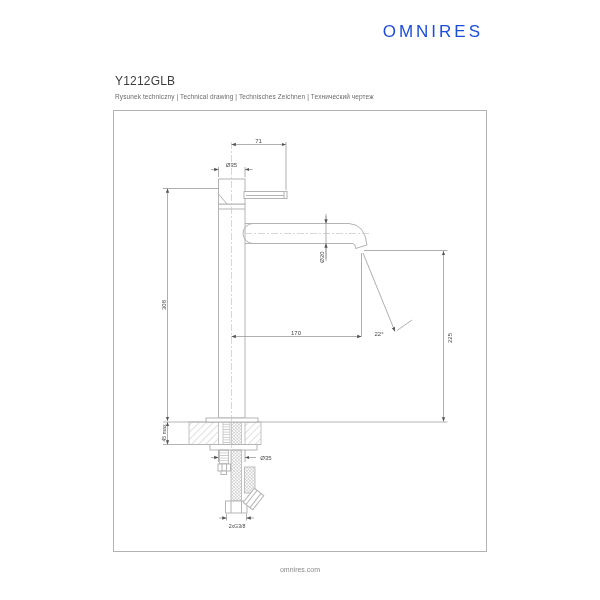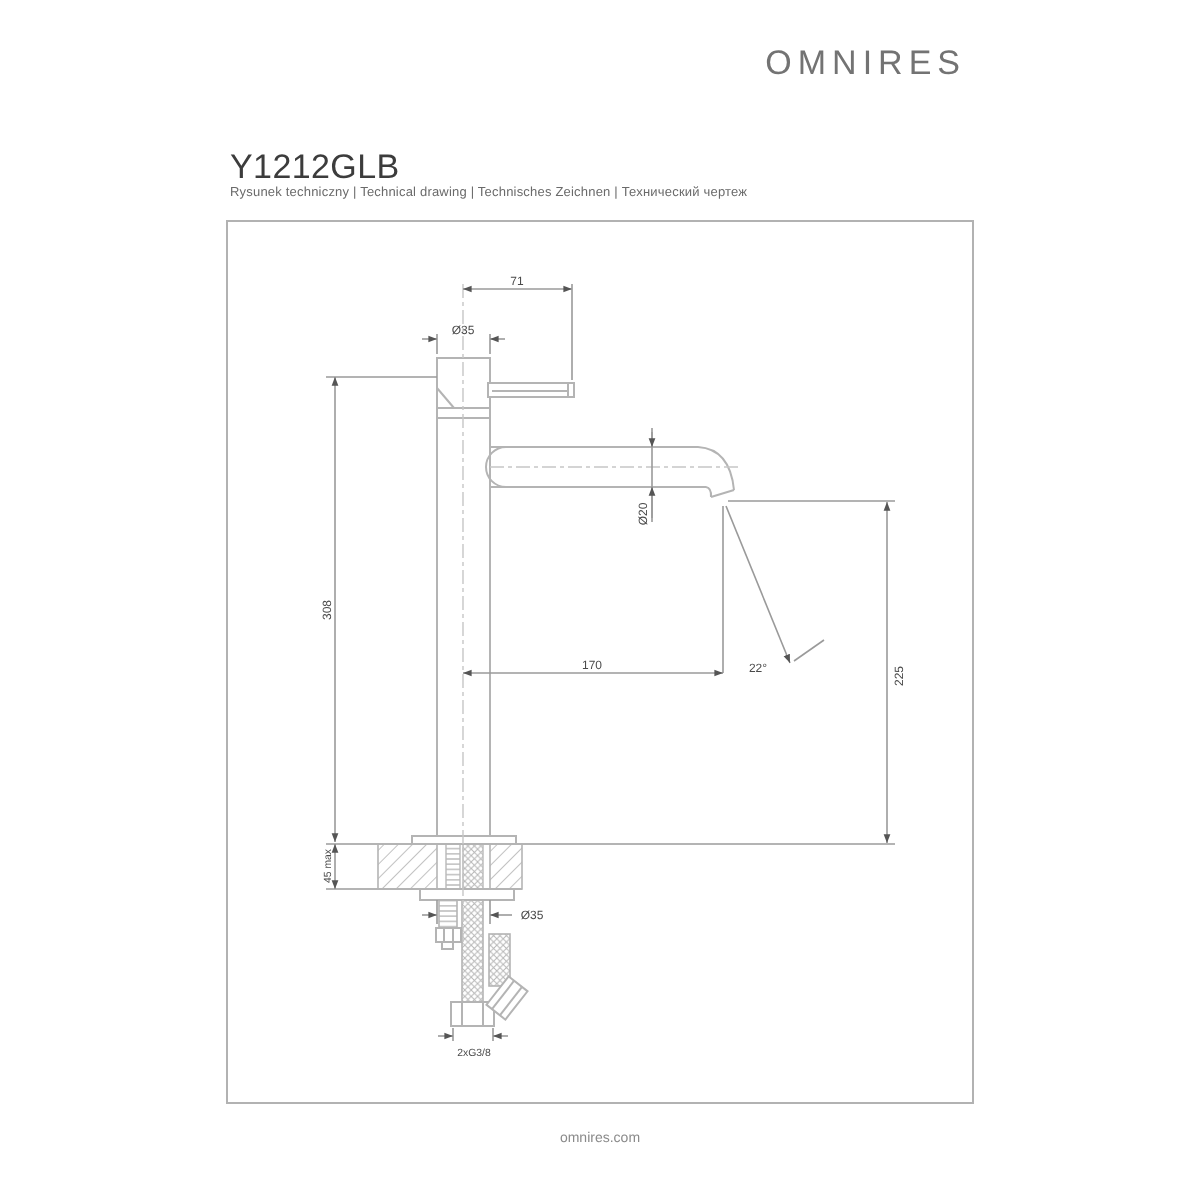--- a/index.html
+++ b/index.html
@@ -2,25 +2,25 @@
 <html><head>
 <meta charset="utf-8">
 <style>
   html,body{margin:0;padding:0;}
   body{
     width:600px;height:600px;position:relative;background:#ffffff;
     font-family:"Liberation Sans",sans-serif;overflow:hidden;
   }
   .logo{
     position:absolute;top:22px;right:117px;
-    font-size:17px;letter-spacing:3px;color:#737373;font-weight:500;
+    font-size:17px;letter-spacing:3px;color:#1d4ed8;font-weight:500;
   }
   .title{
     position:absolute;left:115px;top:74px;
-    font-size:17px;color:#3c3c3c;font-weight:500;letter-spacing:.2px;
+    font-size:12px;color:#3c3c3c;font-weight:500;letter-spacing:.2px;
   }
   .subtitle{
     position:absolute;left:115px;top:93px;
     font-size:6.5px;color:#6a6a6a;letter-spacing:.1px;
   }
   .drawing-box{
     position:absolute;left:113px;top:110px;width:374px;height:442px;
     border:1px solid #b2b2b2;background:#fff;box-sizing:border-box;
   }
   .footer{

